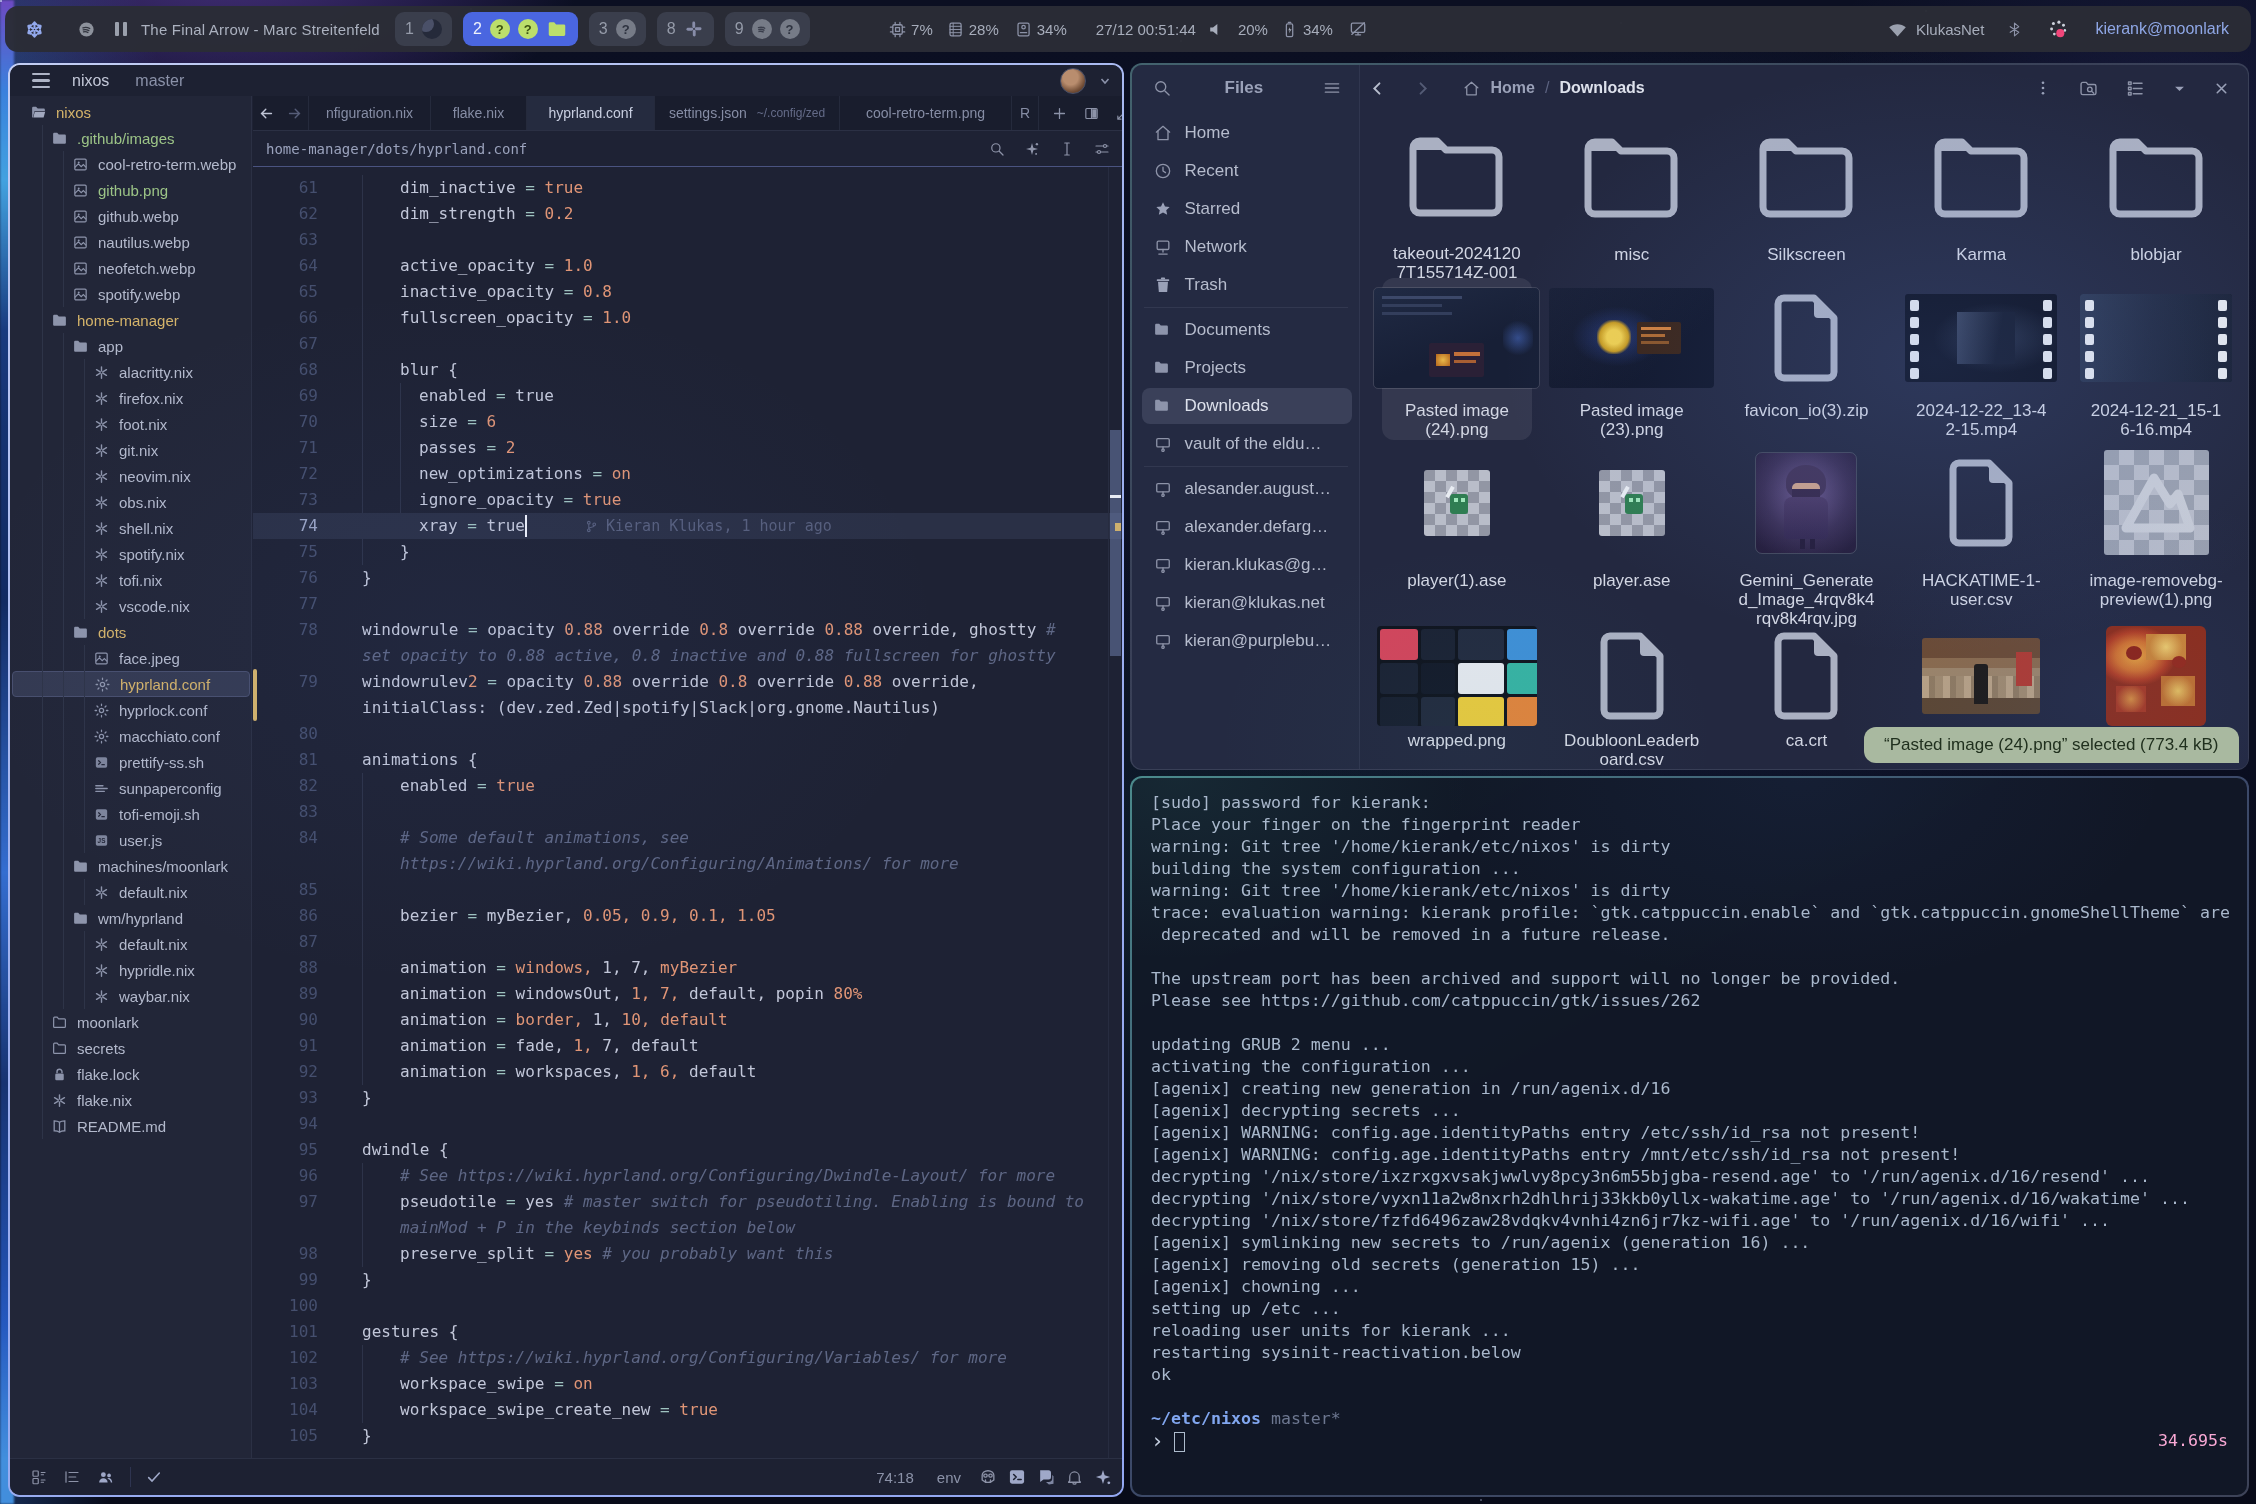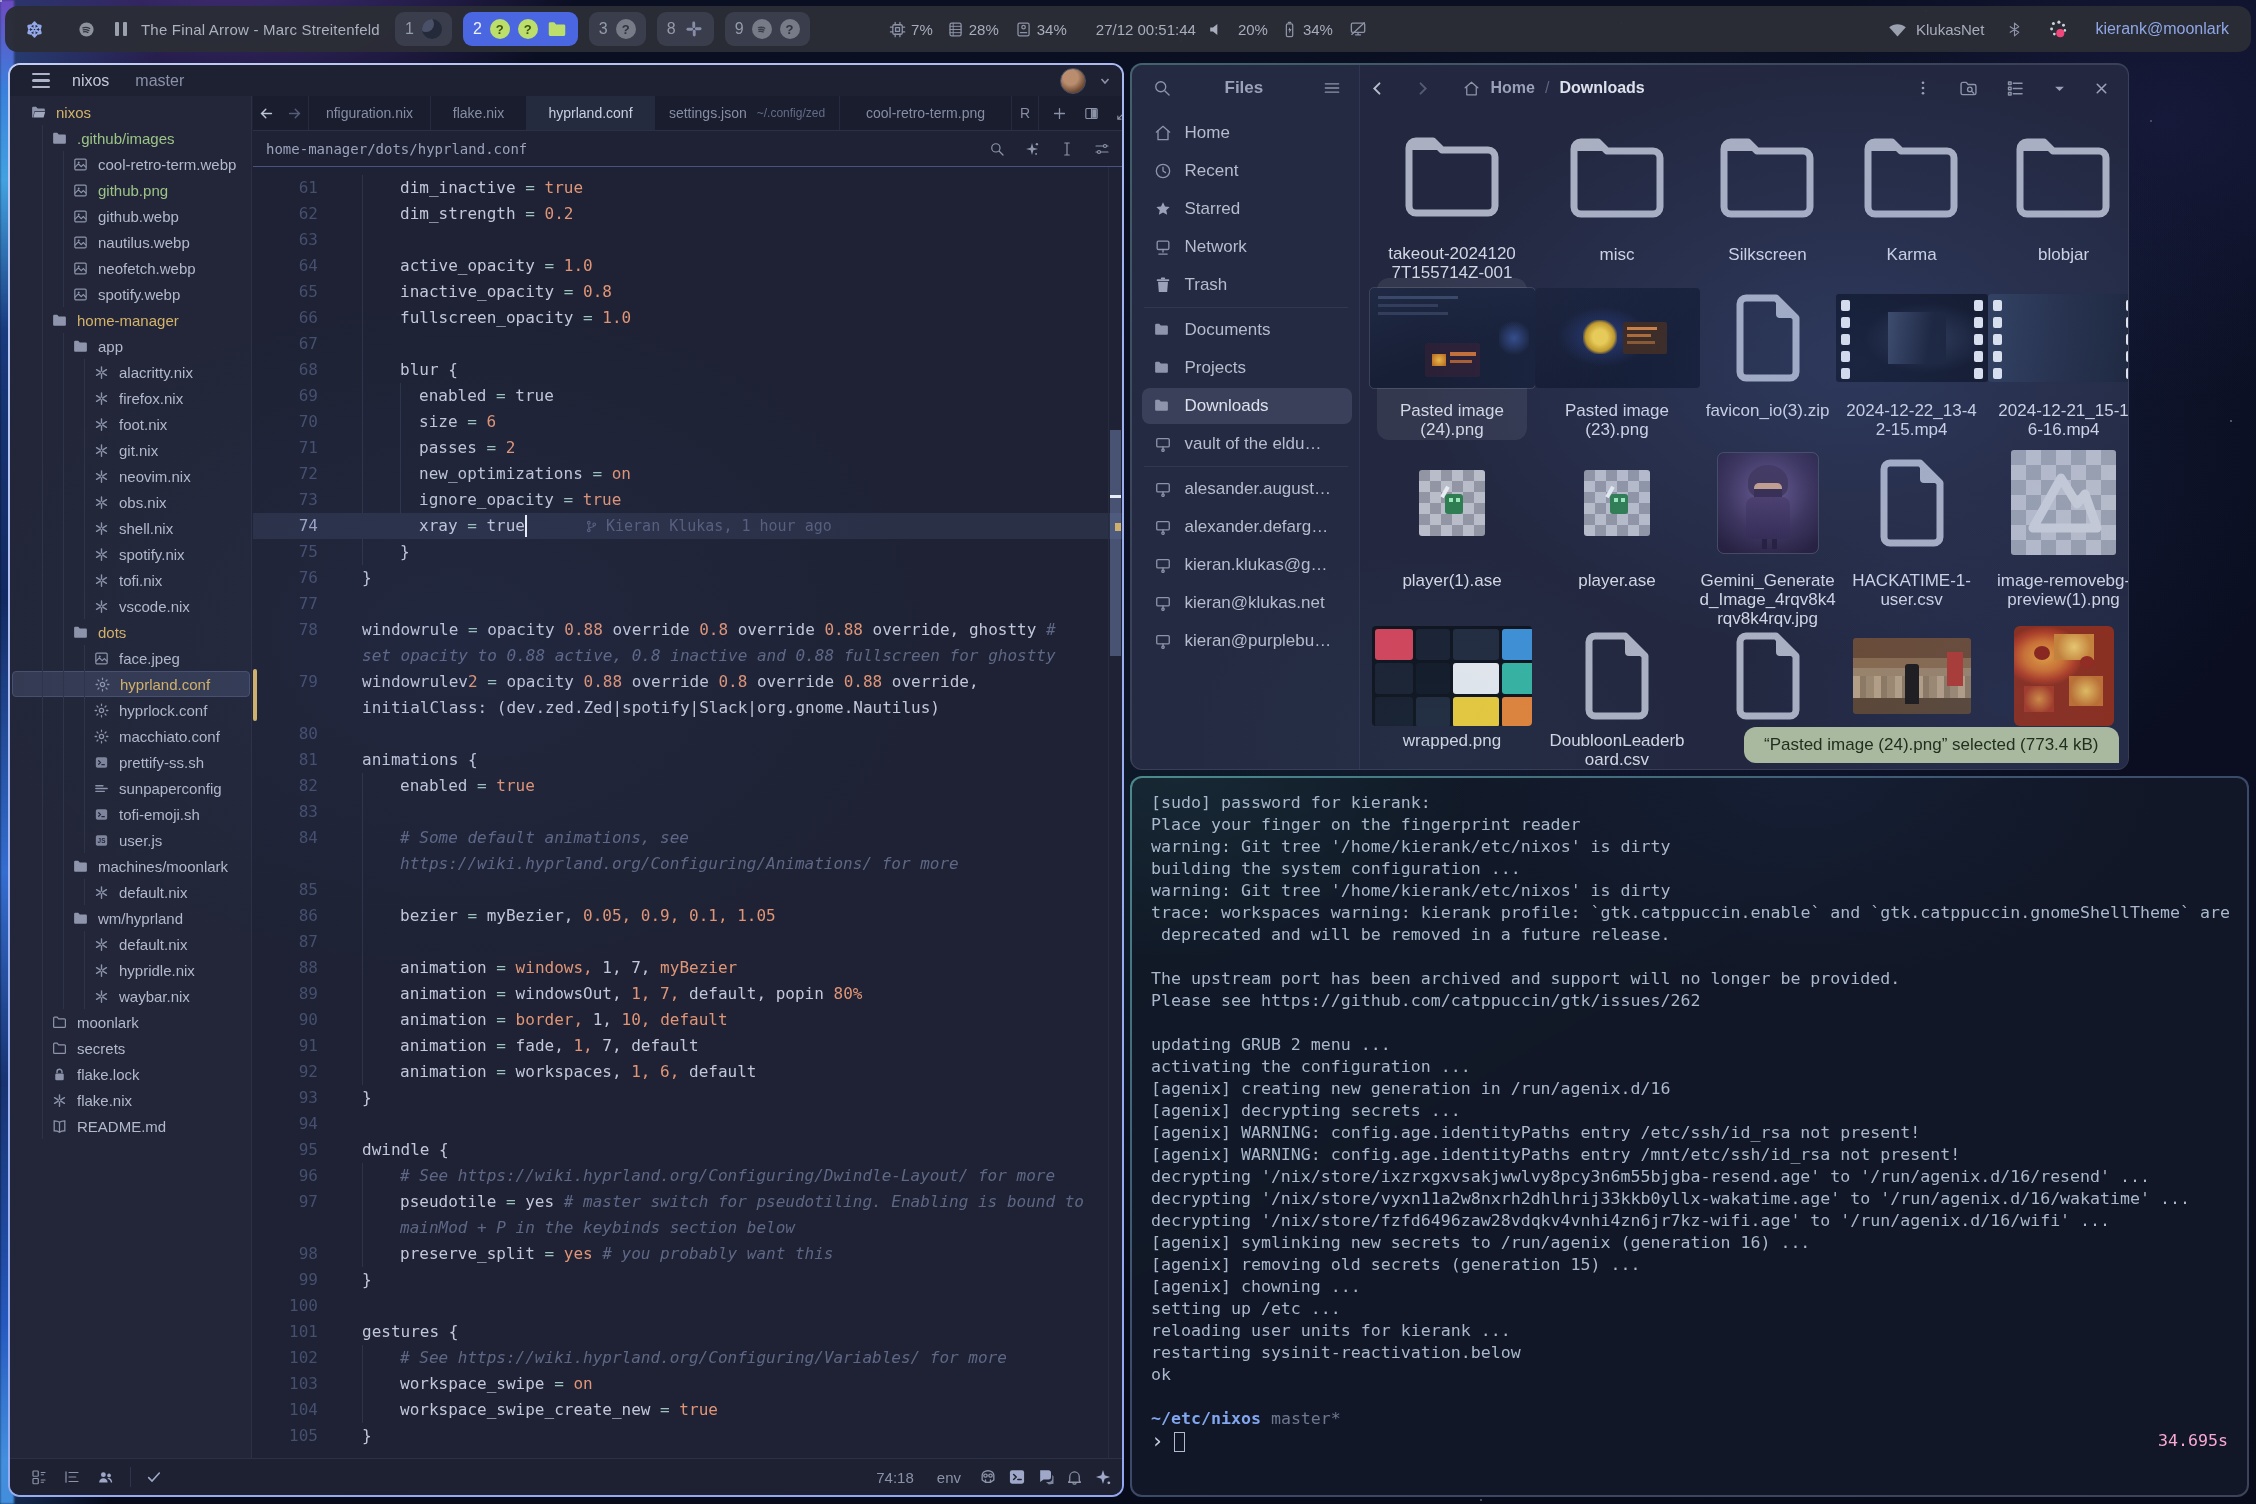--- a/index.html
+++ b/index.html
@@ -113,21 +113,21 @@
   #zed-sb .mark-cursor { position:absolute; left:1px; right:1px; height:3px; background:#e8ecf5; }
   #zed-sb .mark-git { position:absolute; left:6px; right:1px; height:8px; background:#cdb06e; }
 
   #zed-status { position:absolute; left:0; bottom:0; width:100%; height:37px; background:#1d2132; border-top:1px solid #2b3044;
      display:flex; align-items:center; color:#8b92a8; font-size:15px; }
   #zst-left { display:flex; align-items:center; gap:15px; margin-left:20px; }
   #zst-right { margin-left:auto; display:flex; align-items:center; gap:9px; margin-right:9px; }
   .zst-sep { width:1px; height:20px; background:#2e3450; }
 
   
-  #files { left:1130px; top:63px; width:999px; height:707px; }
+  #files { left:1130px; top:63px; width:1119px; height:707px; }
   #files > .winb { background:linear-gradient(150deg,#43636e,#3a4158 40%,#363c54); padding:1.5px; }
   #files .wini { background:#232840; border-radius:10px; }
   #files-glow { position:absolute; inset:0; pointer-events:none; z-index:4;
      background: radial-gradient(620px 420px at 72% 42%, rgba(96,136,226,.17), transparent 70%),
                  radial-gradient(400px 300px at 88% 90%, rgba(70,110,200,.10), transparent 70%),
                  radial-gradient(360px 280px at 30% 96%, rgba(60,150,150,.05), transparent 70%); }
   #f-head { position:absolute; left:0; top:0; width:100%; height:47px; display:flex; align-items:center; color:#9aa1b8; z-index:2; }
   #f-side { position:absolute; left:0; top:0; width:228px; bottom:0; background:rgba(38,43,68,.55); border-right:1px solid #30364f; }
   #f-title { font-weight:bold; font-size:17px; color:#9aa1b8; position:absolute; left:93px; top:13px; }
   .fsrow { position:absolute; left:10px; width:210px; height:36px; border-radius:8px; display:flex; align-items:center; font-size:17px; color:#b6bccd; }
@@ -1432,21 +1432,21 @@
  <div class="winb">
       <div class="wini">
   <div id="term-glow"></div>
   <div id="term-body">
     <div id="term-lines">
             <div class="tl"><span class="t">[sudo] password for kierank:</span></div>
             <div class="tl"><span class="t">Place your finger on the fingerprint reader</span></div>
             <div class="tl"><span class="b">warning:</span><span class="t"> Git tree '</span><span class="b">/home/kierank/etc/nixos</span><span class="t">' is dirty</span></div>
             <div class="tl"><span class="t">building the system configuration ...</span></div>
             <div class="tl"><span class="b">warning:</span><span class="t"> Git tree '</span><span class="b">/home/kierank/etc/nixos</span><span class="t">' is dirty</span></div>
-            <div class="tl"><span class="t">trace: </span><span class="b">workspaces warning:</span><span class="t"> kierank profile: `gtk.catppuccin.enable` and `gtk.catppuccin.gnomeShellTheme` are</span></div>
+            <div class="tl"><span class="t">trace: </span><span class="b">evaluation warning:</span><span class="t"> kierank profile: `gtk.catppuccin.enable` and `gtk.catppuccin.gnomeShellTheme` are</span></div>
             <div class="tl"><span class="t"> deprecated and will be removed in a future release.</span></div>
             <div class="tl"> </div>
             <div class="tl"><span class="t">The upstream port has been archived and support will no longer be provided.</span></div>
             <div class="tl"><span class="t">Please see https://github.com/catppuccin/gtk/issues/262</span></div>
             <div class="tl"> </div>
             <div class="tl"><span class="t">updating GRUB 2 menu ...</span></div>
             <div class="tl"><span class="t">activating the configuration ...</span></div>
             <div class="tl"><span class="t">[agenix] creating new generation in /run/agenix.d/16</span></div>
             <div class="tl"><span class="t">[agenix] decrypting secrets ...</span></div>
             <div class="tl"><span class="t">[agenix] WARNING: config.age.identityPaths entry /etc/ssh/id_rsa not present!</span></div>

